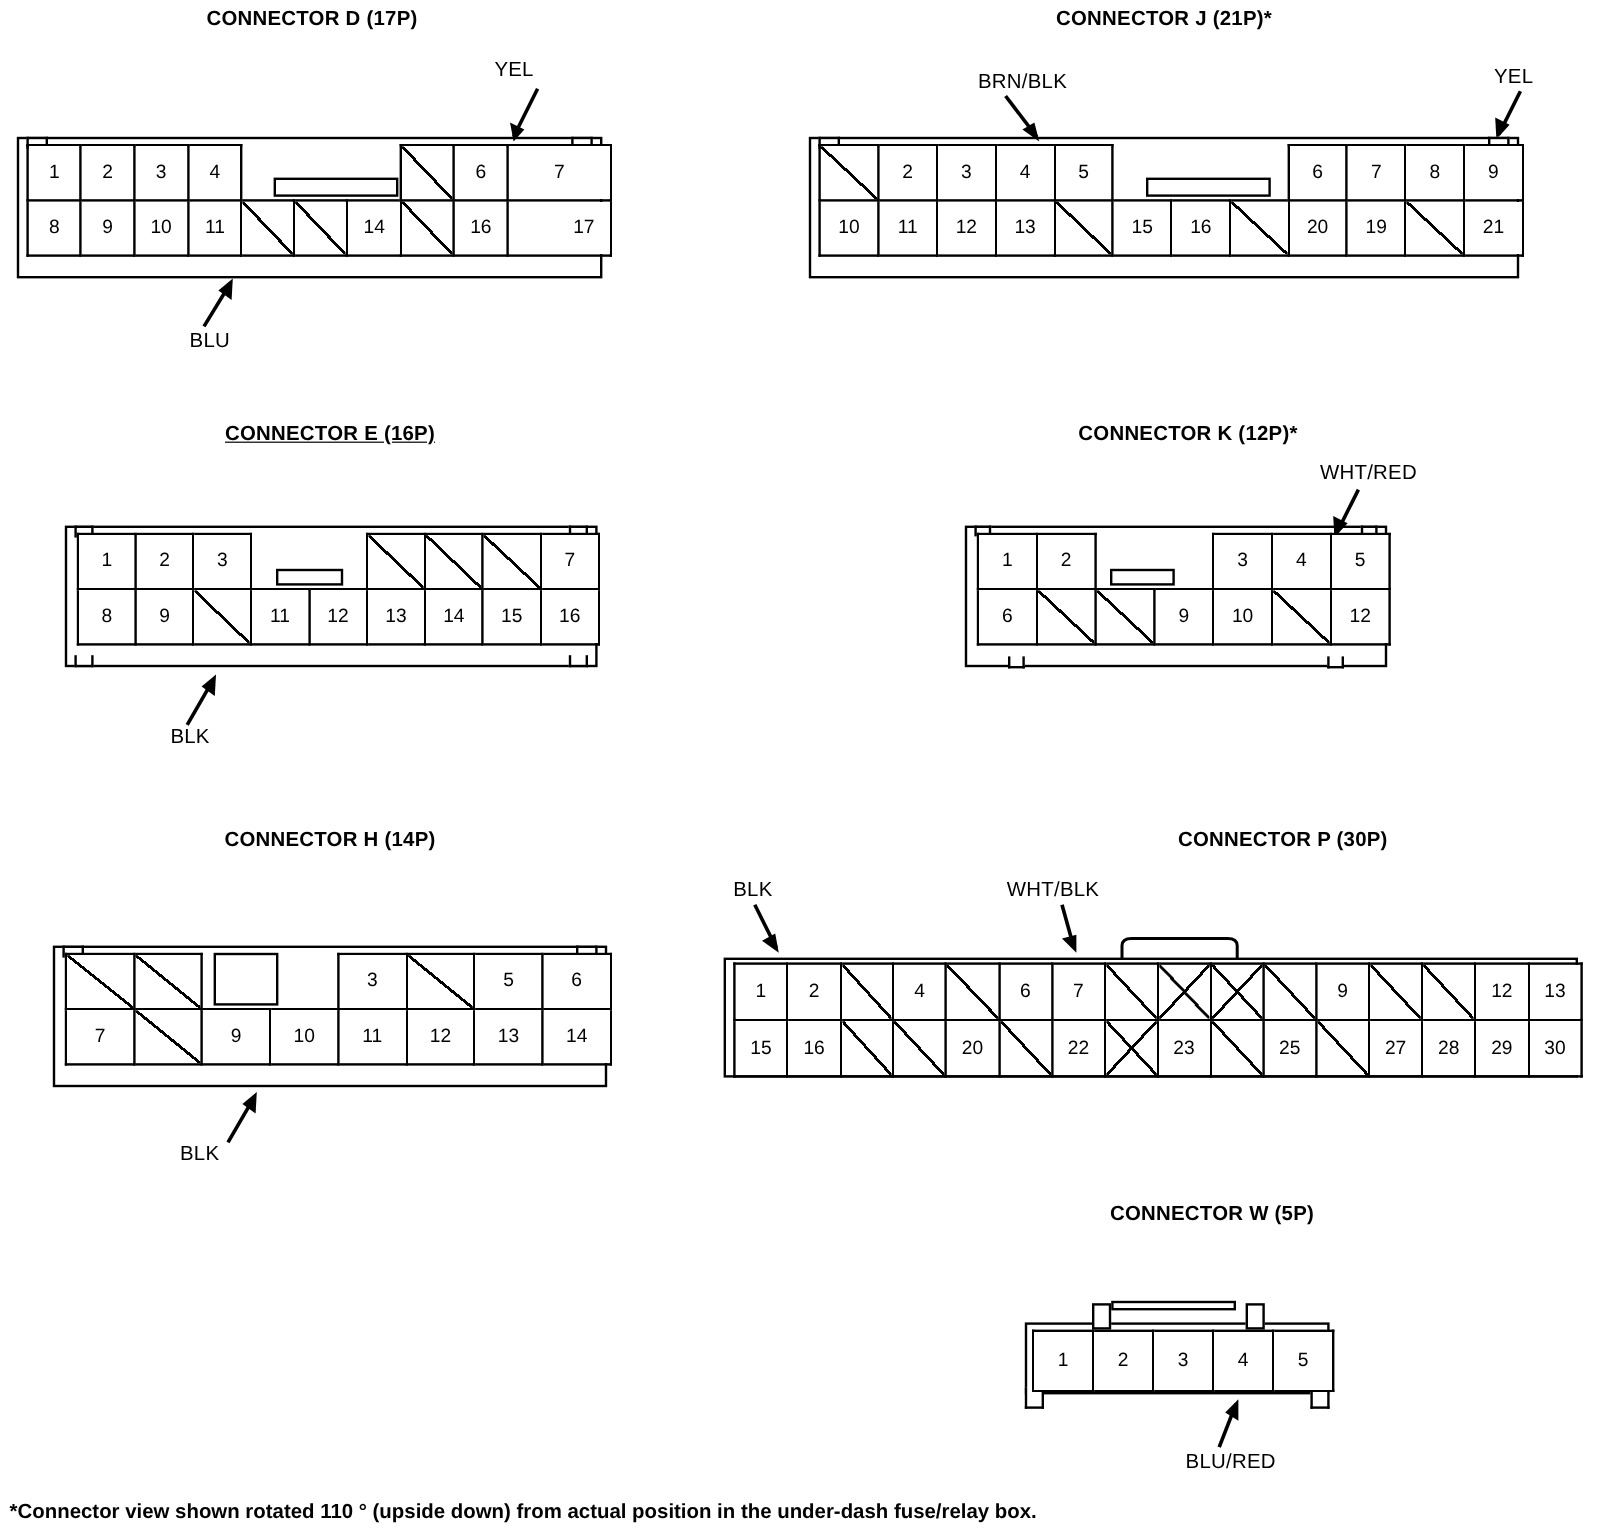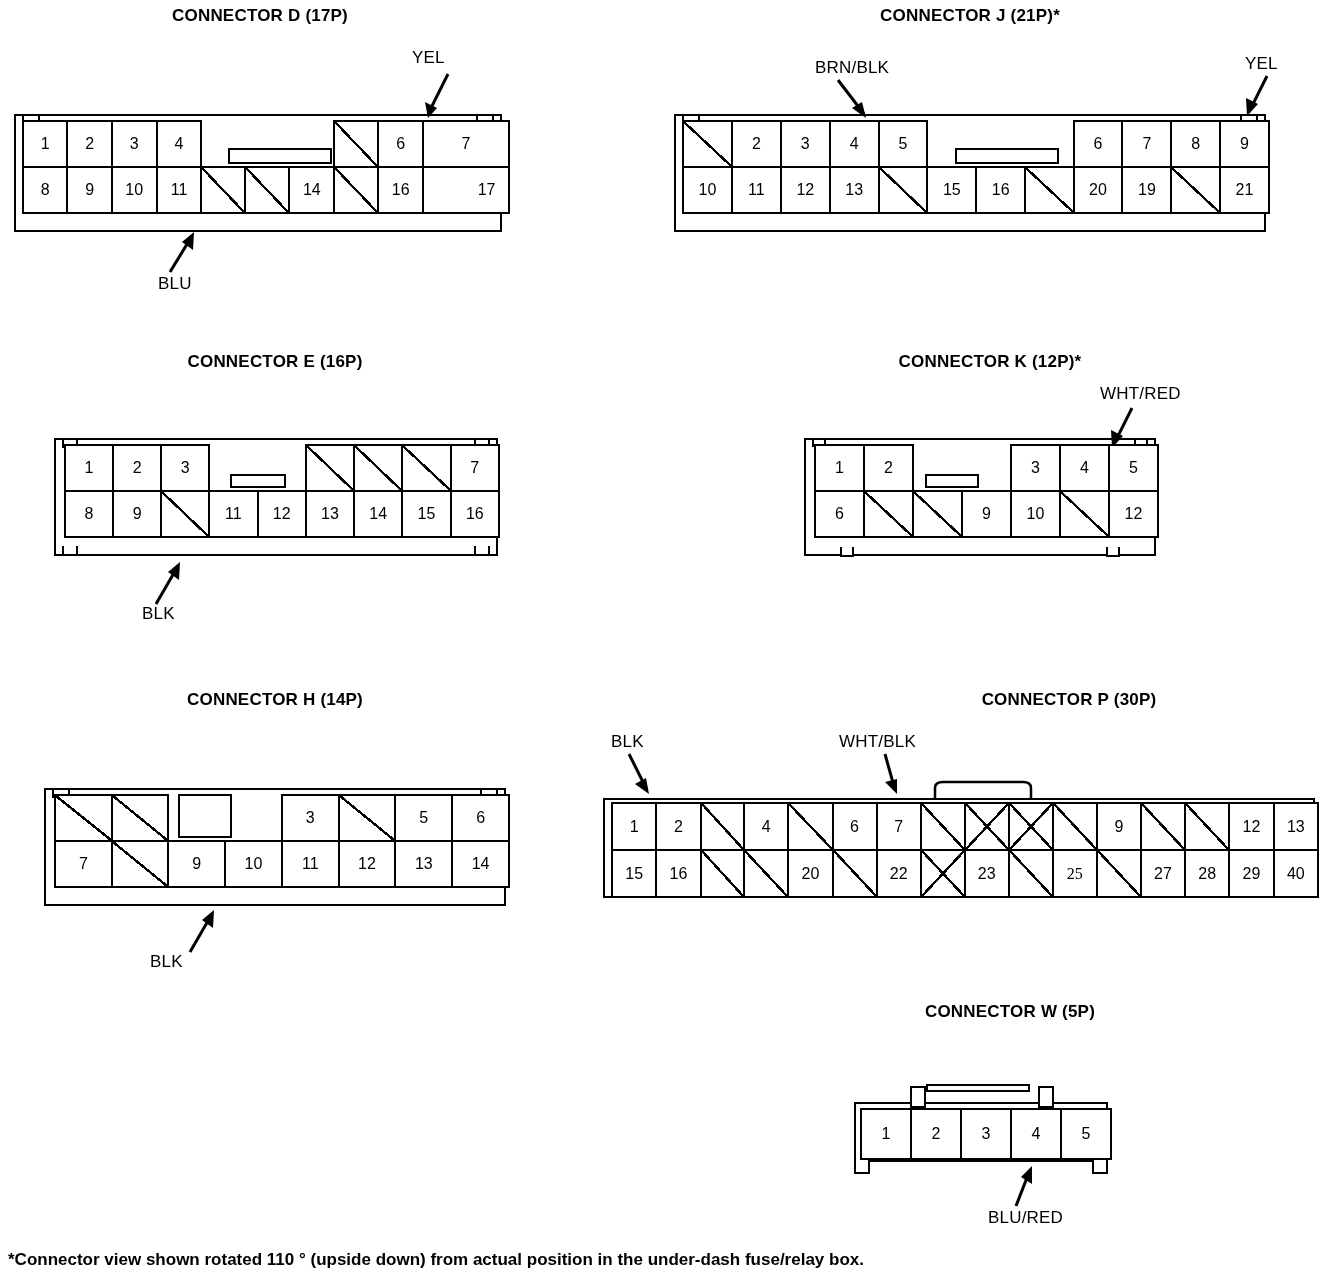--- a/index.html
+++ b/index.html
@@ -211,21 +211,21 @@
         <td style="width:48px;height:44px;">19</td>
         <td class="slash" style="width:48px;height:44px;"></td>
         <td style="width:48px;height:44px;margin-left:32px;">21</td>
       </tr>
     </tbody>
       </table>
   </div>
 </div>
 
 <div class="conn-block" style="left:50px; top:352px; width:470px;">
-  <div class="conn-title" style="width:450px;">CONNECTOR E (16P)</div>
+  <div class="conn-title" style="width:450px;text-decoration:underline;">CONNECTOR E (16P)</div>
 
   <div class="conn-body" style="position:absolute; left:0px; top:78px; width:450px; height:135px;">
     <div class="shell" style="left:4px; top:8px; width:444px; height:118px;"></div>
     <div class="tab" style="left:12px; top:8px; width:16px; height:10px; border-bottom:none;"></div>
     <div class="tab" style="left:424px; top:8px; width:16px; height:10px; border-bottom:none;"></div>
     <div class="tab" style="left:12px; top:116px; width:16px; height:10px; border-top:none;"></div>
     <div class="tab" style="left:424px; top:116px; width:16px; height:10px; border-top:none;"></div>
     <div class="tab" style="left:180px; top:44px; width:56px; height:14px;"></div>
 
     <table class="pin-grid" style="left:14px; top:14px;">
@@ -393,26 +393,26 @@
         <td style="width:43px;height:45px;">15</td>
         <td style="width:43px;height:45px;">16</td>
         <td class="slash" style="width:43px;height:45px;"></td>
         <td class="slash" style="width:43px;height:45px;"></td>
         <td style="width:43px;height:45px;">20</td>
         <td class="slash" style="width:43px;height:45px;"></td>
         <td style="width:43px;height:45px;">22</td>
         <td class="cross" style="width:43px;height:45px;"></td>
         <td style="width:43px;height:45px;">23</td>
         <td class="slash" style="width:43px;height:45px;"></td>
-        <td style="width:43px;height:45px;font-family:Liberation Serif, serif;">25</td>
+        <td style="width:43px;height:45px;">25</td>
         <td class="slash" style="width:43px;height:45px;"></td>
         <td style="width:43px;height:45px;">27</td>
         <td style="width:43px;height:45px;">28</td>
         <td style="width:43px;height:45px;">29</td>
-        <td style="width:43px;height:45px;">40</td>
+        <td style="width:43px;height:45px;">30</td>
       </tr>
     </tbody>
       </table>
   </div>
 </div>
 
 <div class="conn-block" style="left:810px; top:1002px; width:420px;">
   <div class="conn-title" style="width:400px;">CONNECTOR W (5P)</div>
 
   <div class="conn-body" style="position:absolute; left:0px; top:72px; width:400px; height:110px;">

